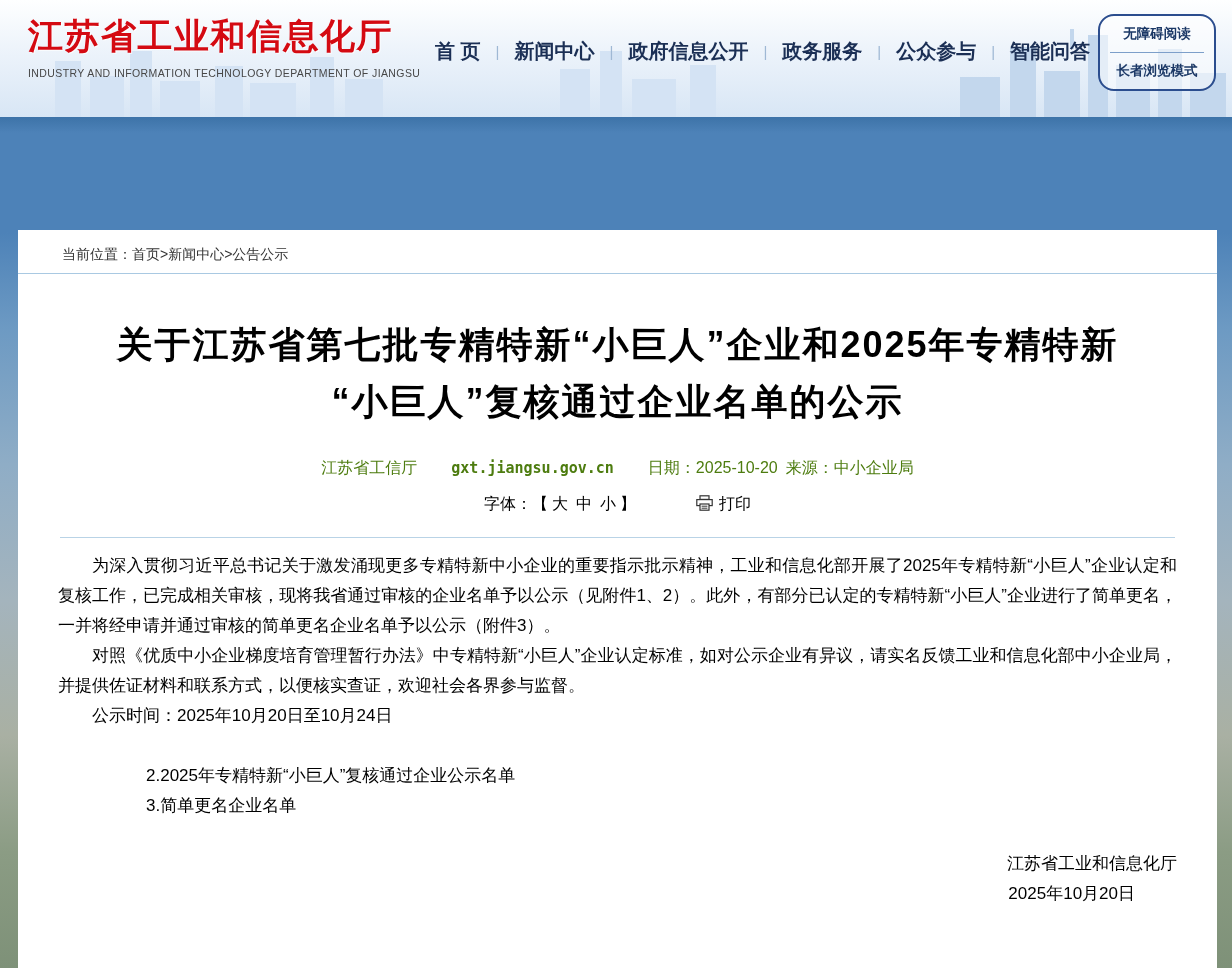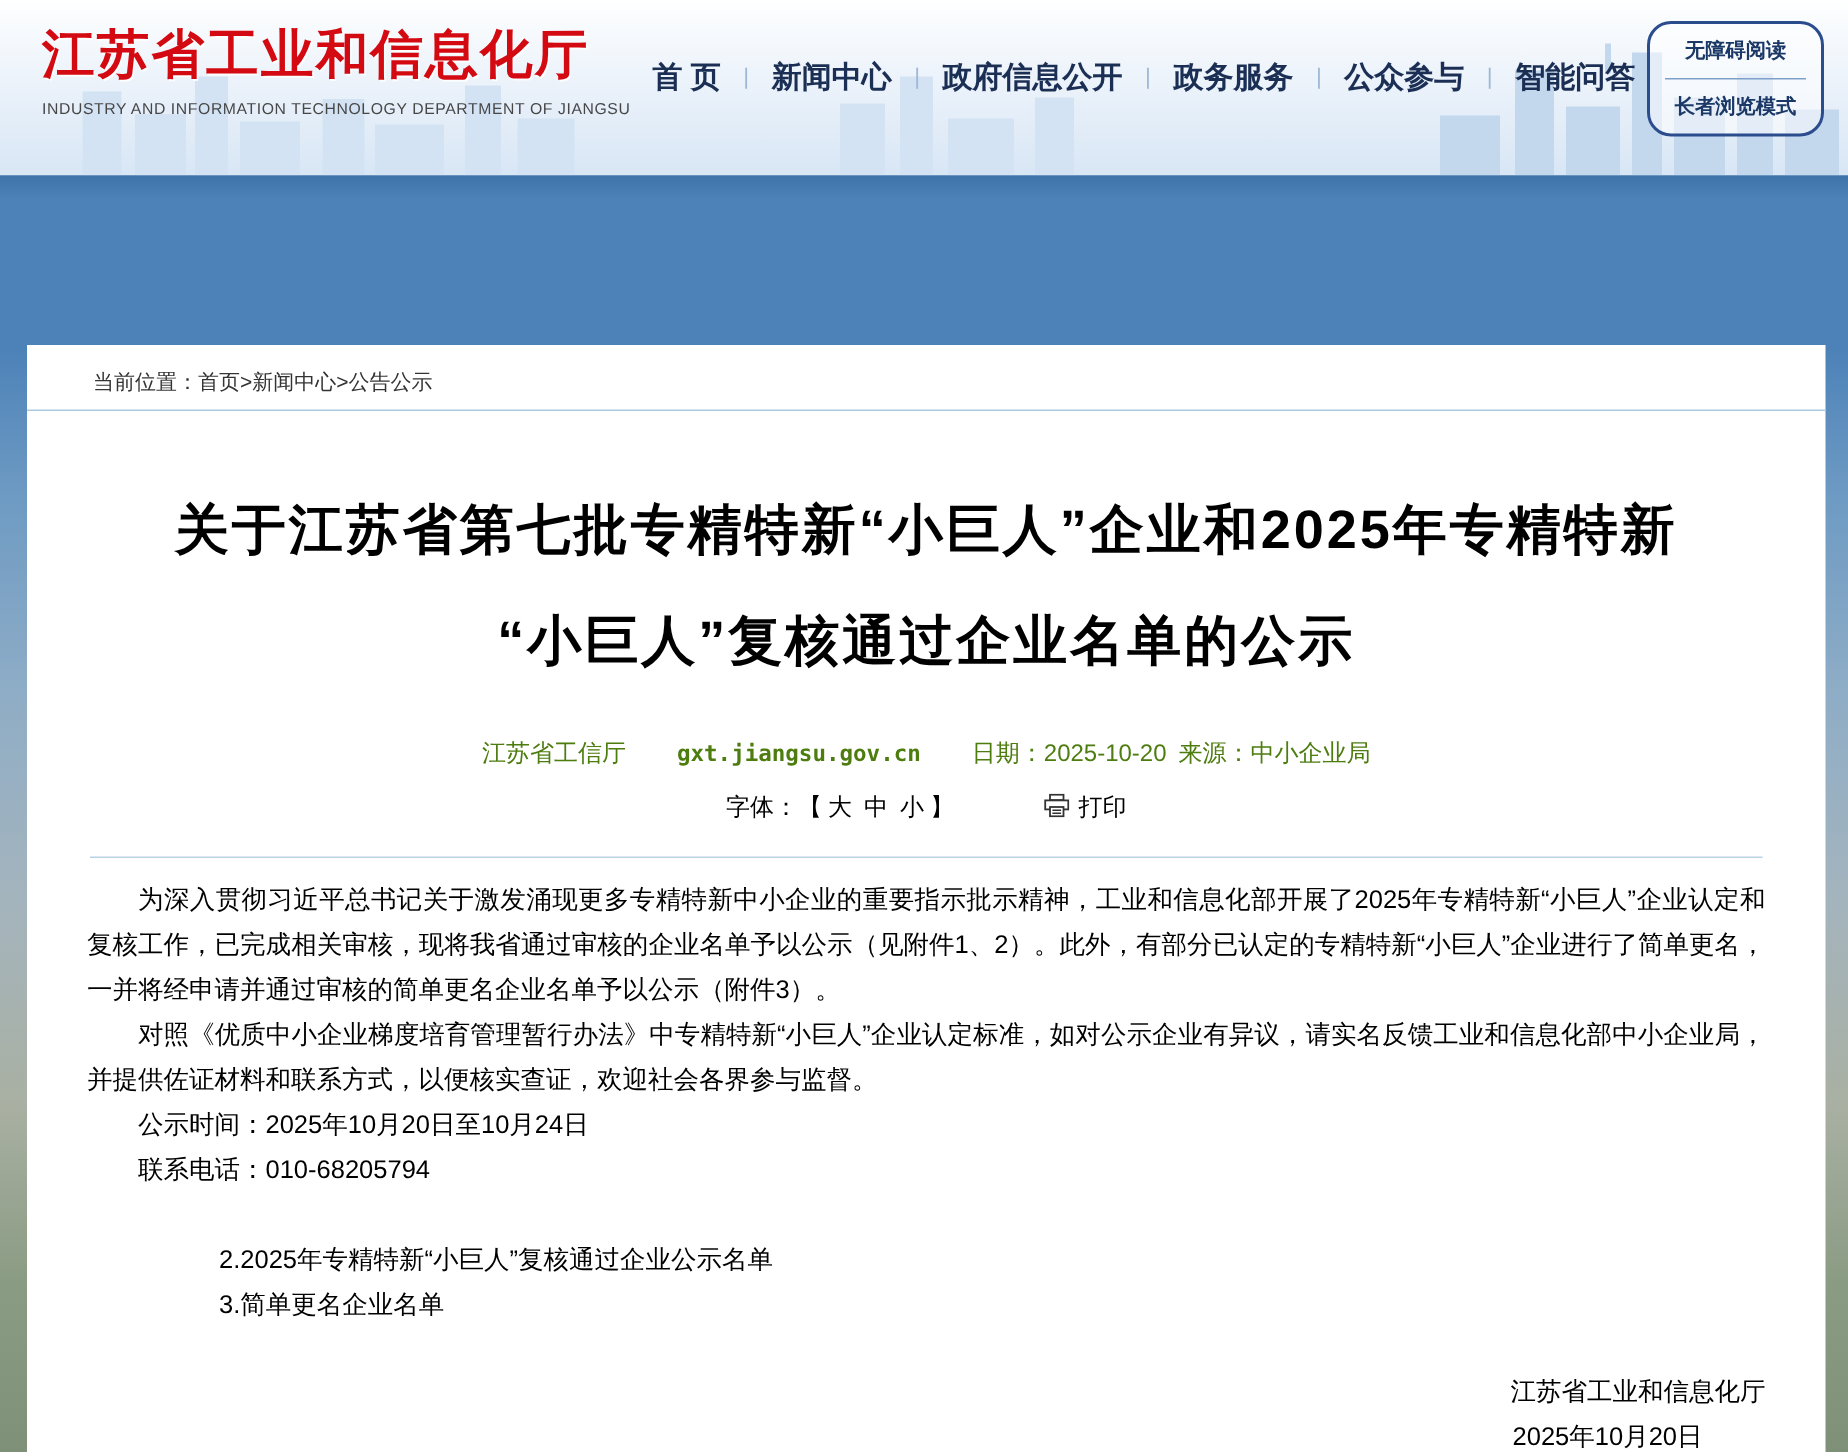--- a/index.html
+++ b/index.html
@@ -69,21 +69,21 @@
     background:#ffffff;box-sizing:border-box;
   }
   .breadcrumb{
     padding:16px 0 9px 44px;font-size:14px;color:#333;
     border-bottom:1px solid #a9c9e2;
   }
   .crumb-path{cursor:pointer;}
   .article{padding:0 40px;color:#000;}
   .art-title{
     margin:42px auto 0;max-width:1110px;text-align:center;
-    font-size:36px;font-weight:bold;line-height:74px;letter-spacing:2px;
+    font-size:36px;font-weight:bold;line-height:57px;letter-spacing:2px;
     white-space:pre-line;color:#000;
   }
   .meta-row{
     margin-top:28px;text-align:center;font-size:16px;color:#4d7c0f;
   }
   .meta-row .gap{display:inline-block;width:34px;}
   .meta-row .sgap{display:inline-block;width:8px;}
   .site-url{font-family:"DejaVu Sans Mono","Liberation Mono",monospace;font-weight:bold;font-size:15px;}
   .fontsize-row{
     margin-top:15px;text-align:center;font-size:16px;color:#000;
@@ -189,21 +189,20 @@
               <line x1="5.6" y1="13.2" x2="11.4" y2="13.2" stroke="#333" stroke-width="1"></line>
             </svg><span>打印</span></span>
       </div>
 
       <hr class="rule">
 
       <div class="body-text">
         <p class="para">为深入贯彻习近平总书记关于激发涌现更多专精特新中小企业的重要指示批示精神，工业和信息化部开展了2025年专精特新“小巨人”企业认定和复核工作，已完成相关审核，现将我省通过审核的企业名单予以公示（见附件1、2）。此外，有部分已认定的专精特新“小巨人”企业进行了简单更名，一并将经申请并通过审核的简单更名企业名单予以公示（附件3）。</p>
         <p class="para">对照《优质中小企业梯度培育管理暂行办法》中专精特新“小巨人”企业认定标准，如对公示企业有异议，请实名反馈工业和信息化部中小企业局，并提供佐证材料和联系方式，以便核实查证，欢迎社会各界参与监督。</p>
         <p class="info-line">公示时间：2025年10月20日至10月24日</p>
-        <p class="info-line">联系电话：010-68205794</p>
         <div class="spacer"></div>
         <p class="attach-sub">2.2025年专精特新“小巨人”复核通过企业公示名单</p>
         <p class="attach-sub">3.简单更名企业名单</p>
 
         <div class="signature">
           <div>江苏省工业和信息化厅</div>
           <div class="sig-date">2025年10月20日</div>
         </div>
       </div>
 

